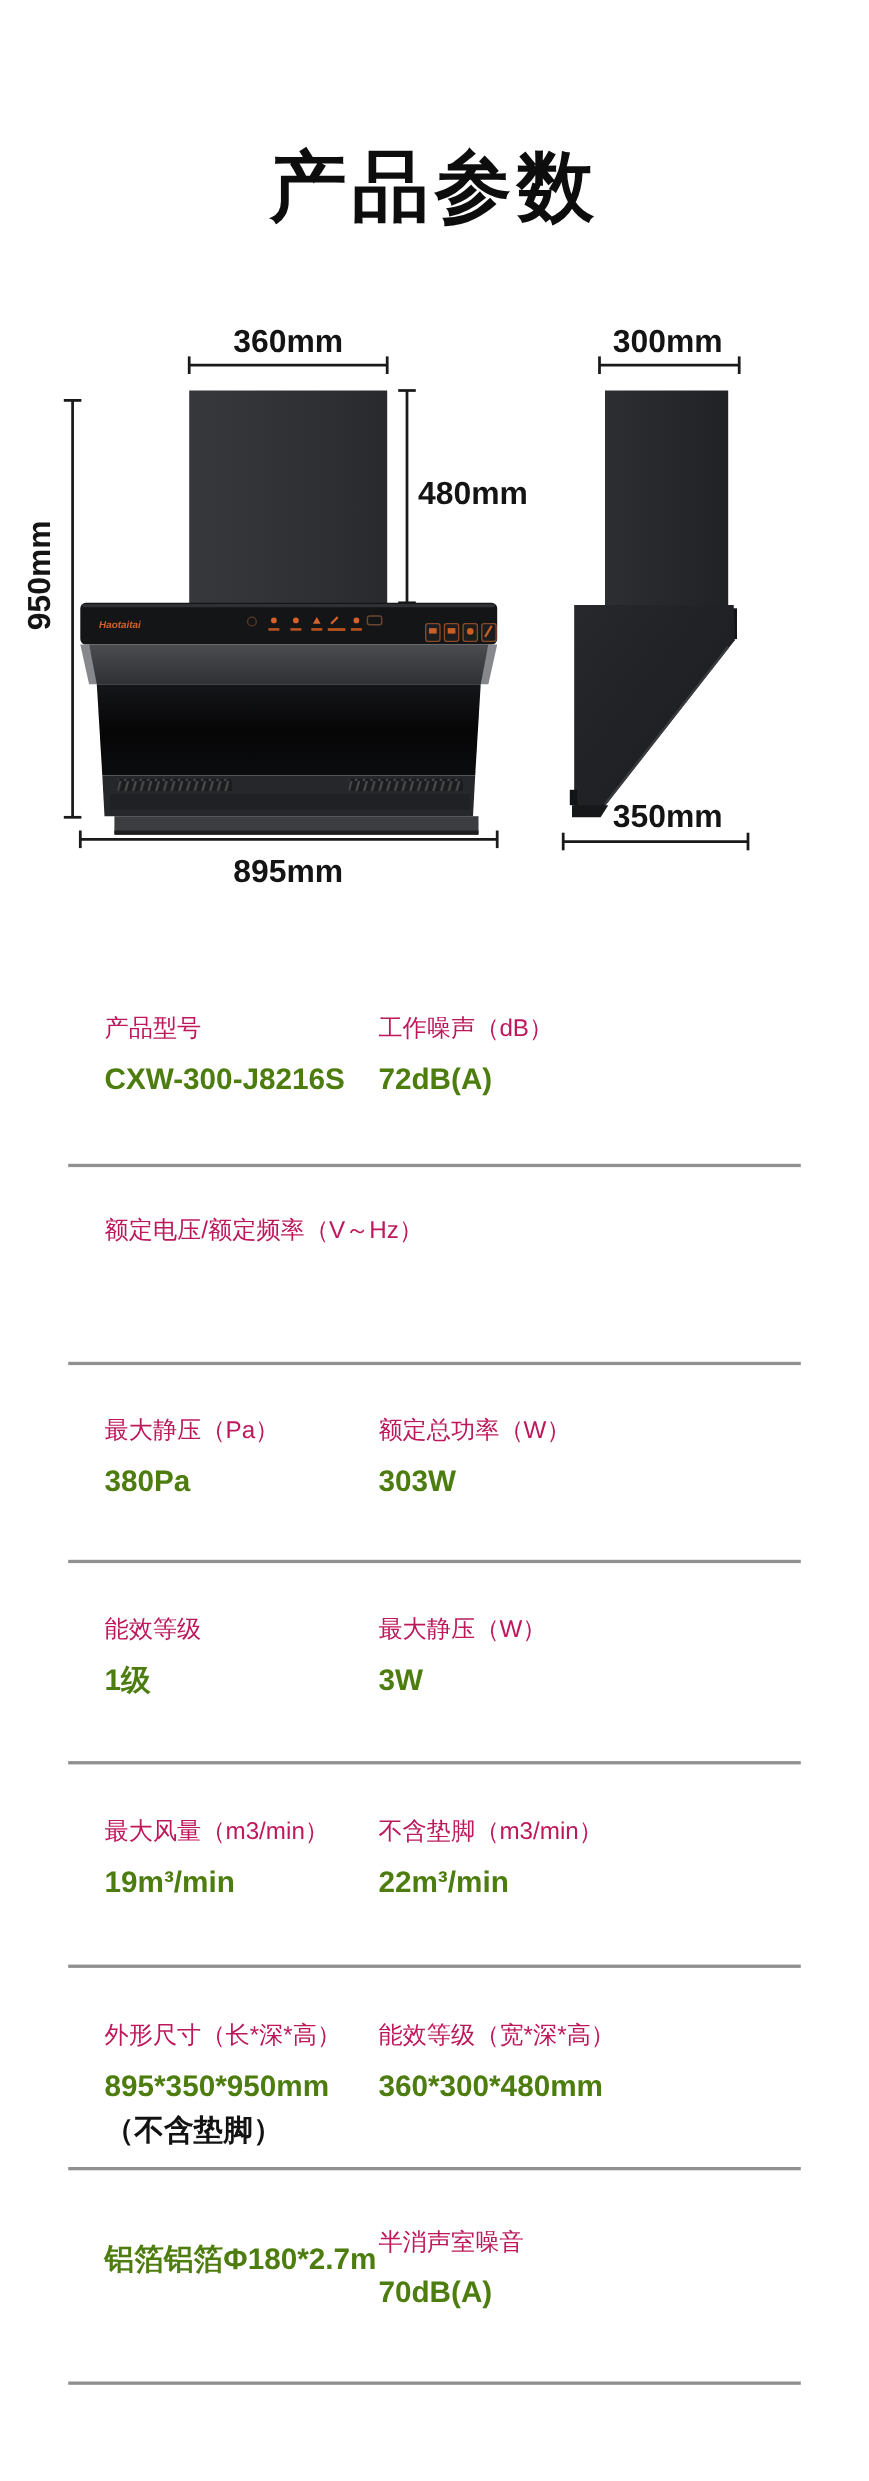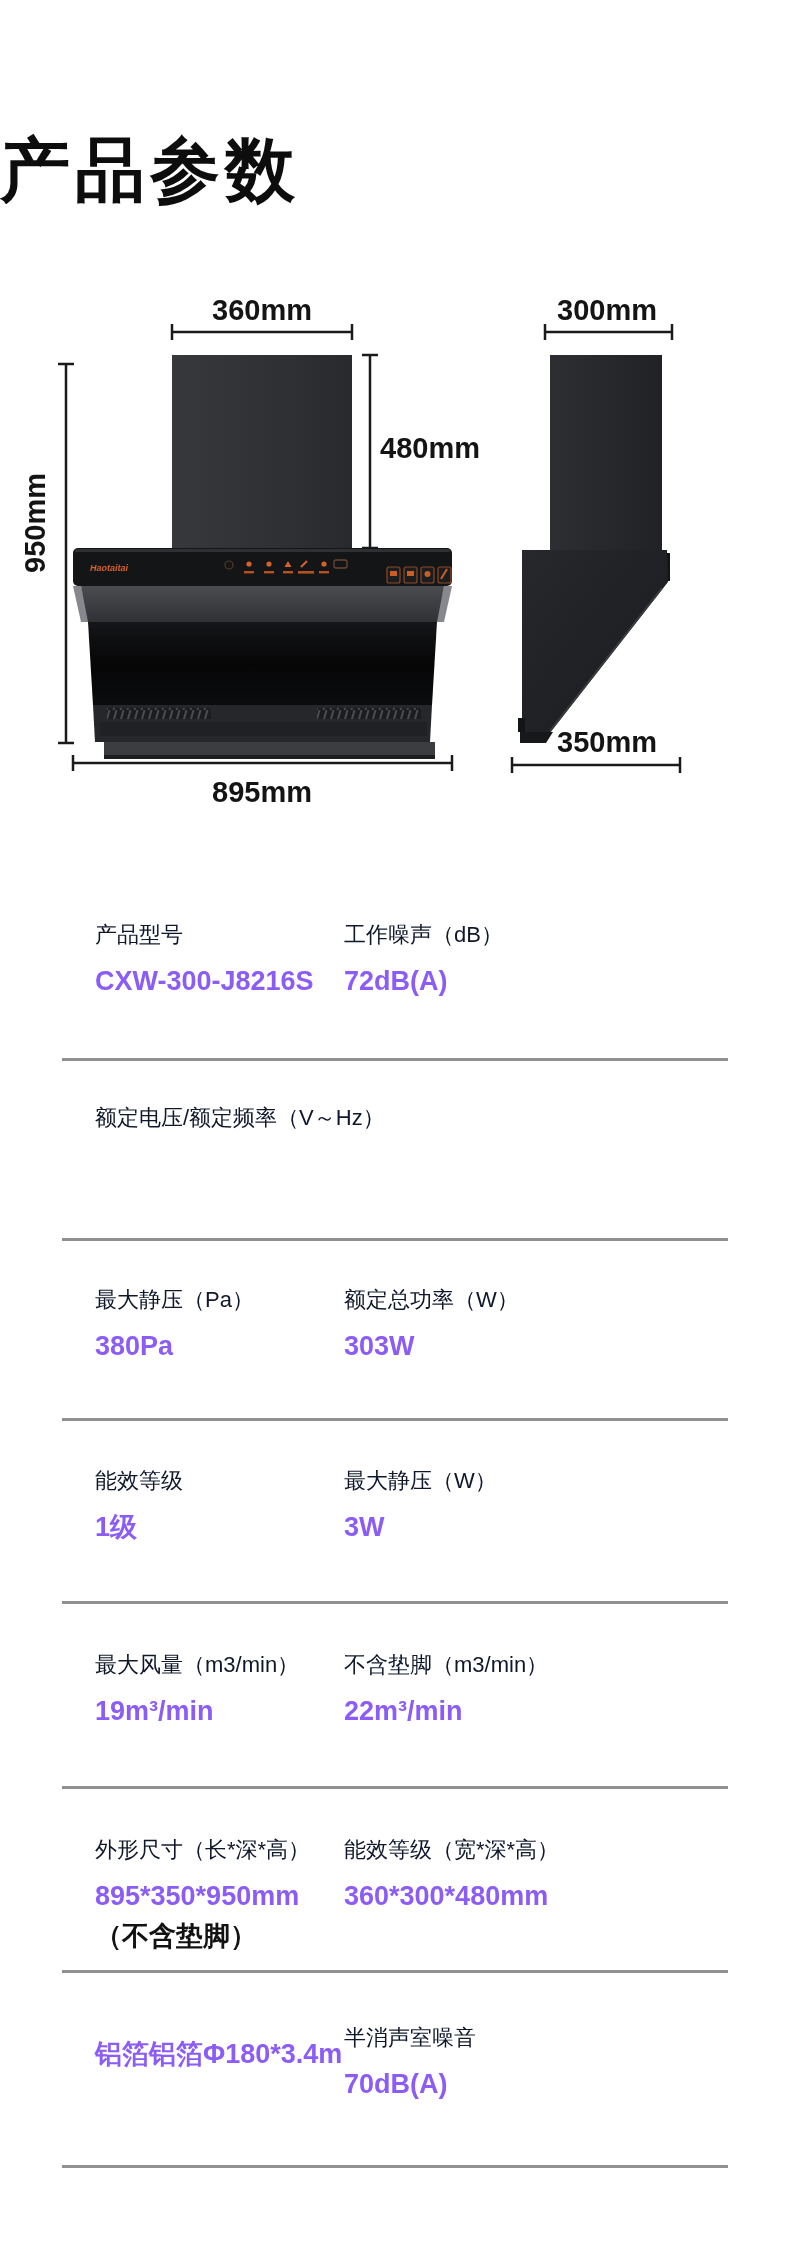--- a/index.html
+++ b/index.html
@@ -2,31 +2,31 @@
 <html><head>
 <meta charset="utf-8">
 <style>
   html,body { margin:0; padding:0; background:#ffffff; }
   .page {
     position:relative; width:790px; height:2255px; background:#ffffff;
     font-family:"Liberation Sans","DejaVu Sans",sans-serif; overflow:hidden;
   }
   .title {
     position:absolute; top:130px; left:0; width:790px; margin:0;
-    text-align:left; font-size:70px; line-height:80px; font-weight:700;
+    text-align:center; font-size:70px; line-height:80px; font-weight:700;
     color:#0d0d0d; letter-spacing:5px;
   }
   .diagram { position:absolute; top:270px; left:0; }
   .dim-text { font-size:29px; font-weight:600; fill:#141414; }
   .spec-row { position:absolute; left:0; width:790px; }
   .cell { position:absolute; top:0; white-space:nowrap; }
   .cell-left  { left:95px;  }
   .cell-right { left:344px; }
-  .spec-label { font-size:22px; line-height:30px; color:#0f172a; font-weight:400; }
-  .spec-value { font-size:27px; line-height:34px; color:#8b5cf6; font-weight:700; margin-top:14px; }
+  .spec-label { font-size:22px; line-height:30px; color:#be185d; font-weight:400; }
+  .spec-value { font-size:27px; line-height:34px; color:#4d7c0f; font-weight:700; margin-top:14px; }
   .spec-value2 { font-size:27px; line-height:34px; color:#121212; font-weight:700; margin-top:6px; }
   .divider { position:absolute; left:62px; width:666px; height:3px; background:#909090; }
 </style>
 </head>
 <body>
 
 <div class="page">
 
   <h1 class="title">产品参数</h1>
 
@@ -228,21 +228,21 @@
       </div>
       <div class="cell cell-right">
         <div class="spec-label">能效等级（宽*深*高）</div>
         <div class="spec-value">360*300*480mm</div>
       </div>
     </div>
     <div class="divider" style="top:1970px"></div>
 
     <div class="spec-row" style="top:2023px">
       <div class="cell cell-left">
-        <div class="spec-value">铝箔铝箔Φ180*3.4m</div>
+        <div class="spec-value">铝箔铝箔Φ180*2.7m</div>
       </div>
       <div class="cell cell-right">
         <div class="spec-label">半消声室噪音</div>
         <div class="spec-value">70dB(A)</div>
       </div>
     </div>
     <div class="divider" style="top:2165px"></div>
 
   </div>
 </div>

